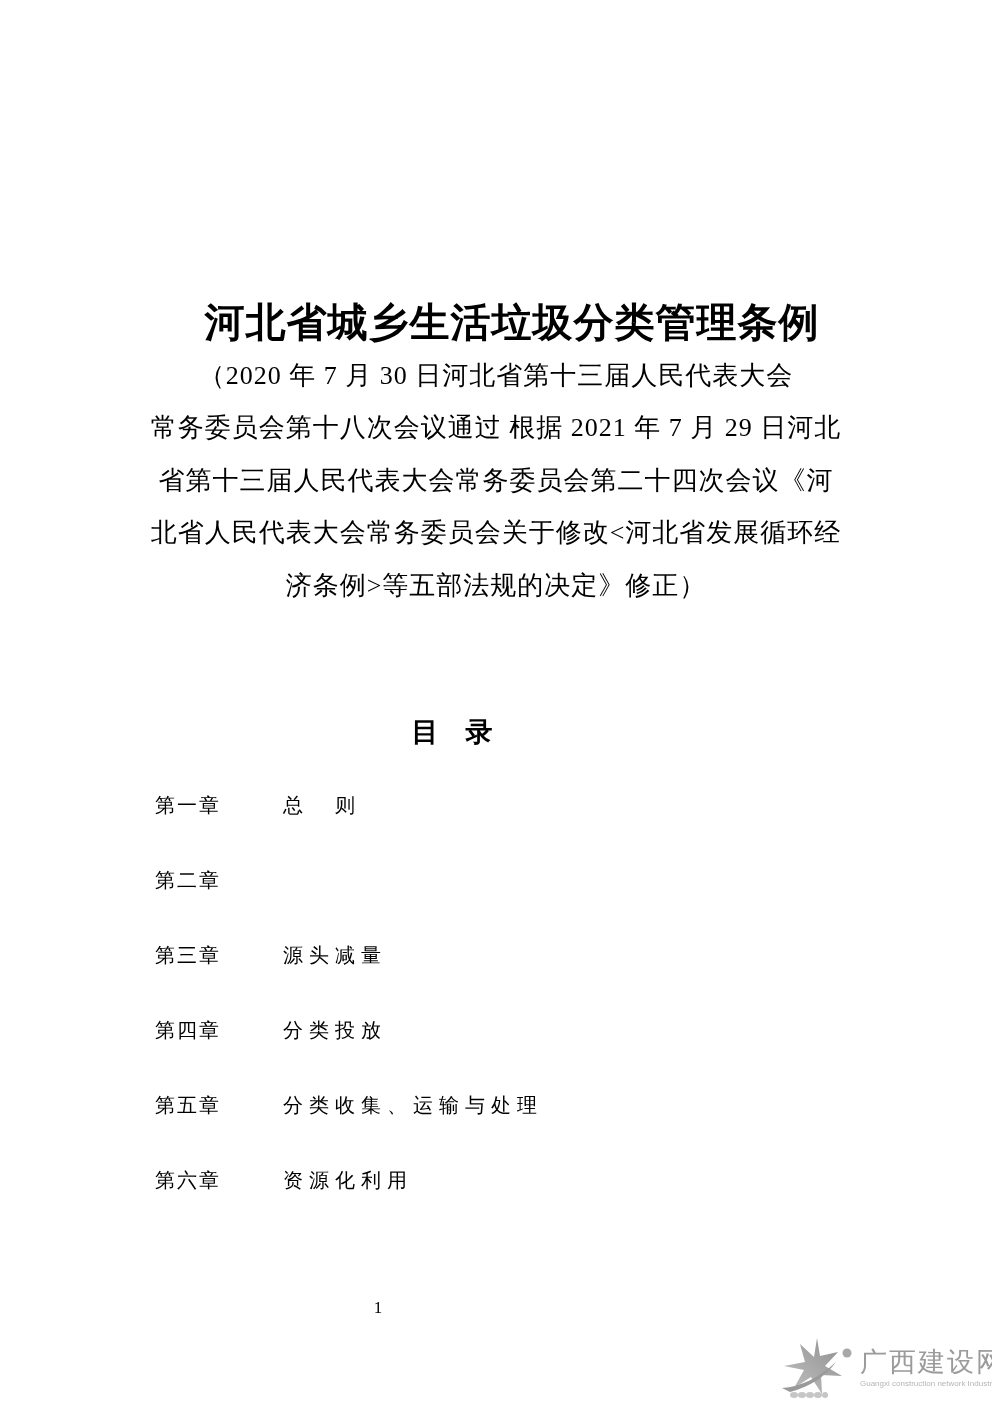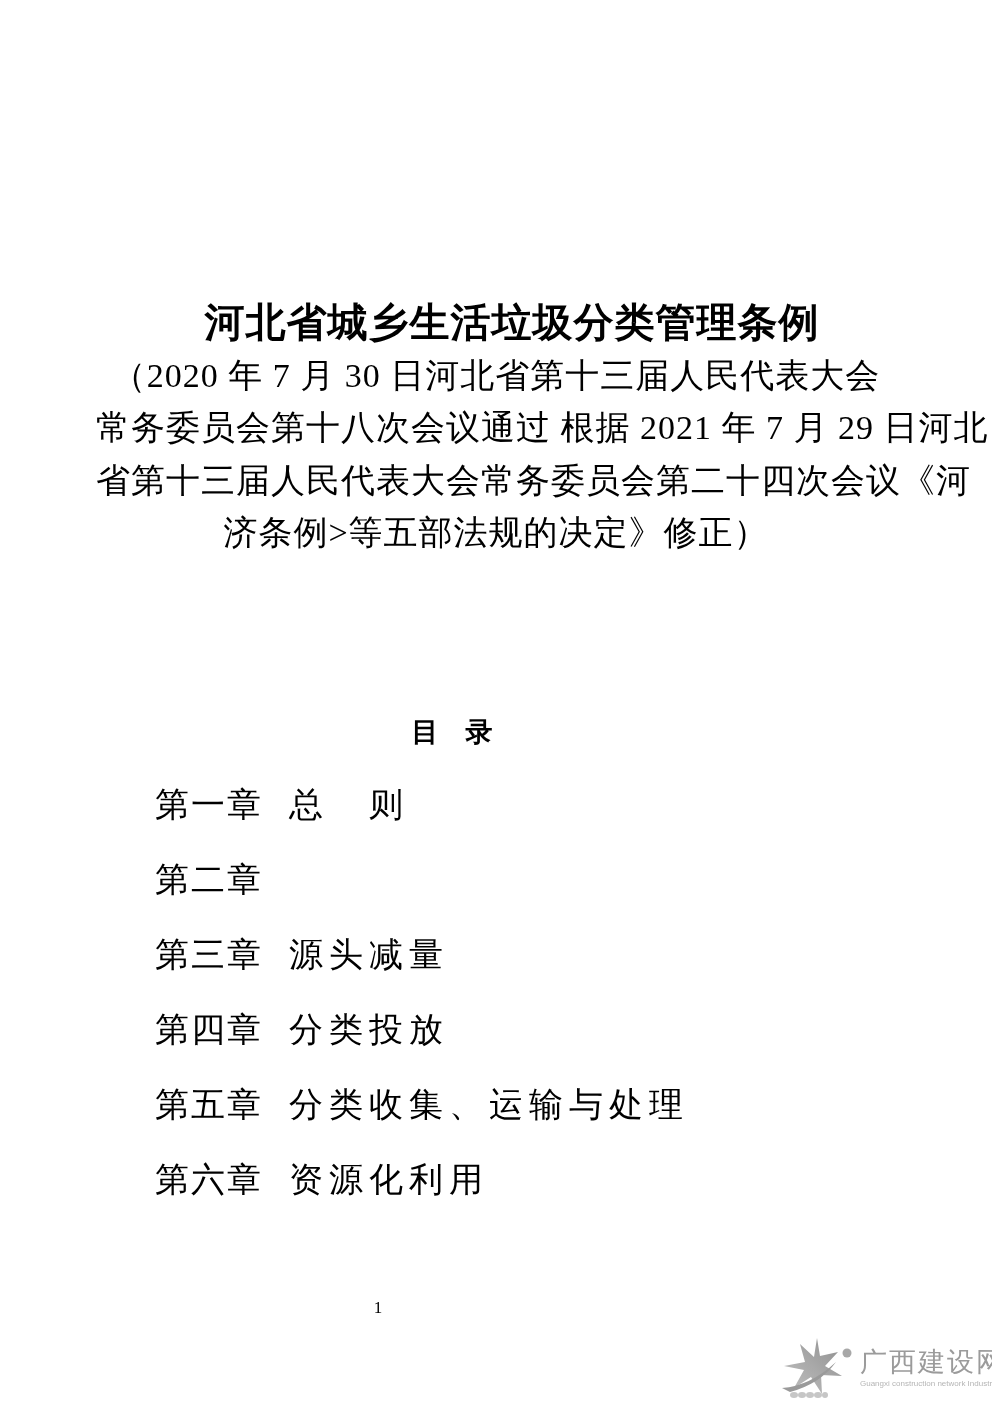--- a/index.html
+++ b/index.html
@@ -20,21 +20,21 @@
     font-size:40px;
     letter-spacing:1px;
     color:#000000;
   }
   .preamble {
     position:absolute;
     top:350px; left:96px; width:800px;
   }
   .pre-line {
     line-height:52.4px;
-    font-size:34px;
+    font-size:26px;
     text-align:center;
     white-space:nowrap;
     letter-spacing:1px;
   }
   .toc-heading {
     position:absolute;
     top:716px; left:0; width:904px;
     text-align:center;
     font-family:"Liberation Sans", sans-serif;
     font-weight:bold;
@@ -42,22 +42,23 @@
     line-height:32px;
   }
   .toc {
     position:absolute;
     top:780px; left:155px;
   }
   .toc-row {
     display:flex;
     line-height:50px;
     margin-bottom:25px;
-    font-size:34px;
+    font-size:20px;
     white-space:nowrap;
+    gap:36px;
   }
   .toc-label {
     letter-spacing:2px;
     margin-right:26px;
   }
   .toc-text {
     letter-spacing:6px;
   }
   .page-number {
     position:absolute;
@@ -92,20 +93,21 @@
 </style>
 </head>
 <body>
 
 <h1 class="doc-title">河北省城乡生活垃圾分类管理条例</h1>
 
 <div class="preamble">
   <div class="pre-line">（2020 年 7 月 30 日河北省第十三届人民代表大会</div>
   <div class="pre-line">常务委员会第十八次会议通过 根据 2021 年 7 月 29 日河北</div>
   <div class="pre-line">省第十三届人民代表大会常务委员会第二十四次会议《河</div>
+  <div class="pre-line">北省人民代表大会常务委员会关于修改&lt;河北省发展循环经</div>
   <div class="pre-line">济条例&gt;等五部法规的决定》修正）</div>
 </div>
 
 <div class="toc-heading">目　录</div>
 
 <div class="toc">
   <div class="toc-row">
     <span class="toc-label">第一章</span>
     <span class="toc-text">总　则</span>
   </div>

